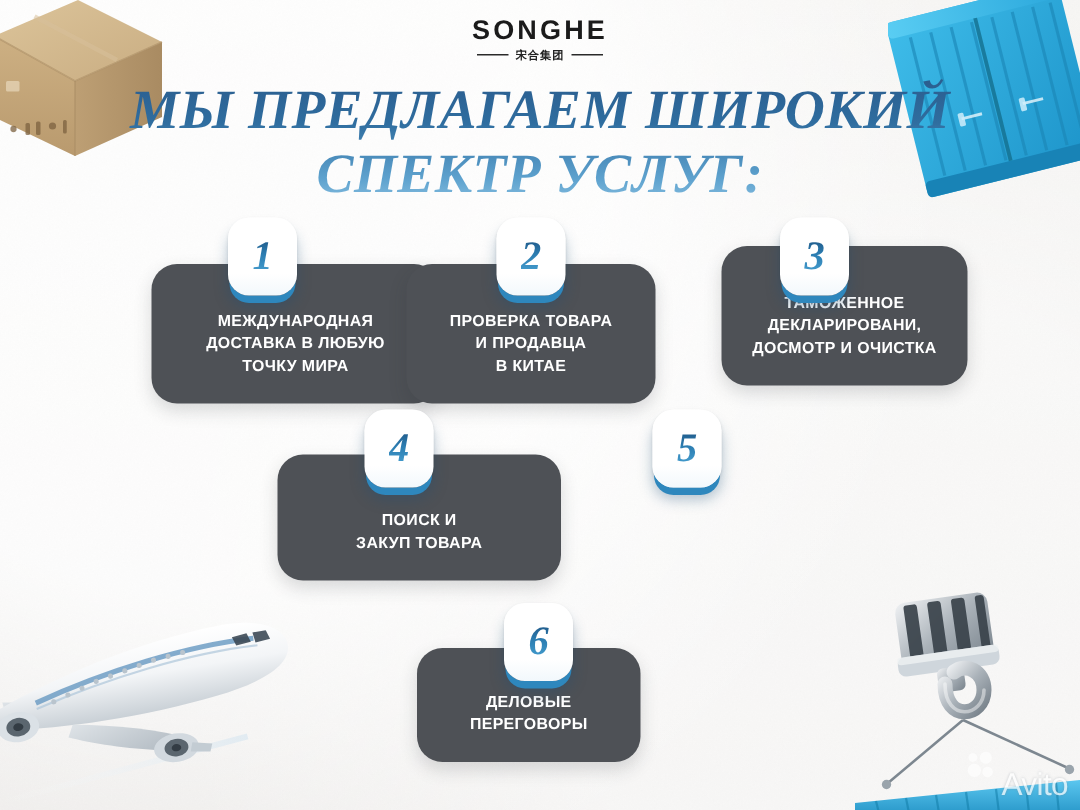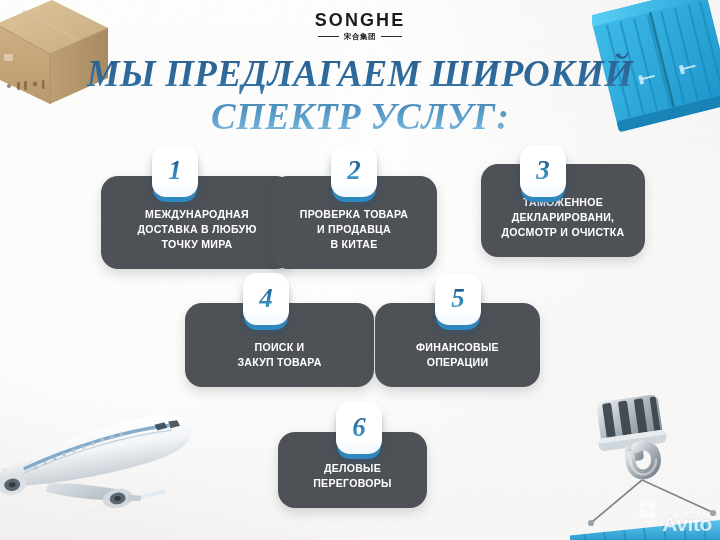--- a/index.html
+++ b/index.html
@@ -175,21 +175,21 @@
     z-index:9;
     display:flex;
     align-items:center;
     gap:4px;
     opacity:.74;
     pointer-events:none;
   }
   #watermark .wm-text {
     font-family:"Liberation Sans", sans-serif;
     font-size:21px;
-    font-weight:bold;
+    font-weight:normal;
     letter-spacing:-.4px;
     color:#ffffff;
     text-shadow:0 0 2px rgba(120,130,140,.55);
     line-height:1;
     margin-top:27px;
   }
 </style>
 </head>
 <body>
 
@@ -441,24 +441,20 @@
   </div>
 
   <div class="card" id="card-4">
     <span class="card-text">ПОИСК И
 ЗАКУП ТОВАРА</span>
   </div>
   <div class="badge" id="badge-4">
     <span class="badge-num">4</span>
   </div>
 
-  <div class="card" id="card-5">
-    <span class="card-text">ФИНАНСОВЫЕ
-ОПЕРАЦИИ</span>
-  </div>
   <div class="badge" id="badge-5">
     <span class="badge-num">5</span>
   </div>
 
   <div class="card" id="card-6">
     <span class="card-text">ДЕЛОВЫЕ
 ПЕРЕГОВОРЫ</span>
   </div>
   <div class="badge" id="badge-6">
     <span class="badge-num">6</span>

